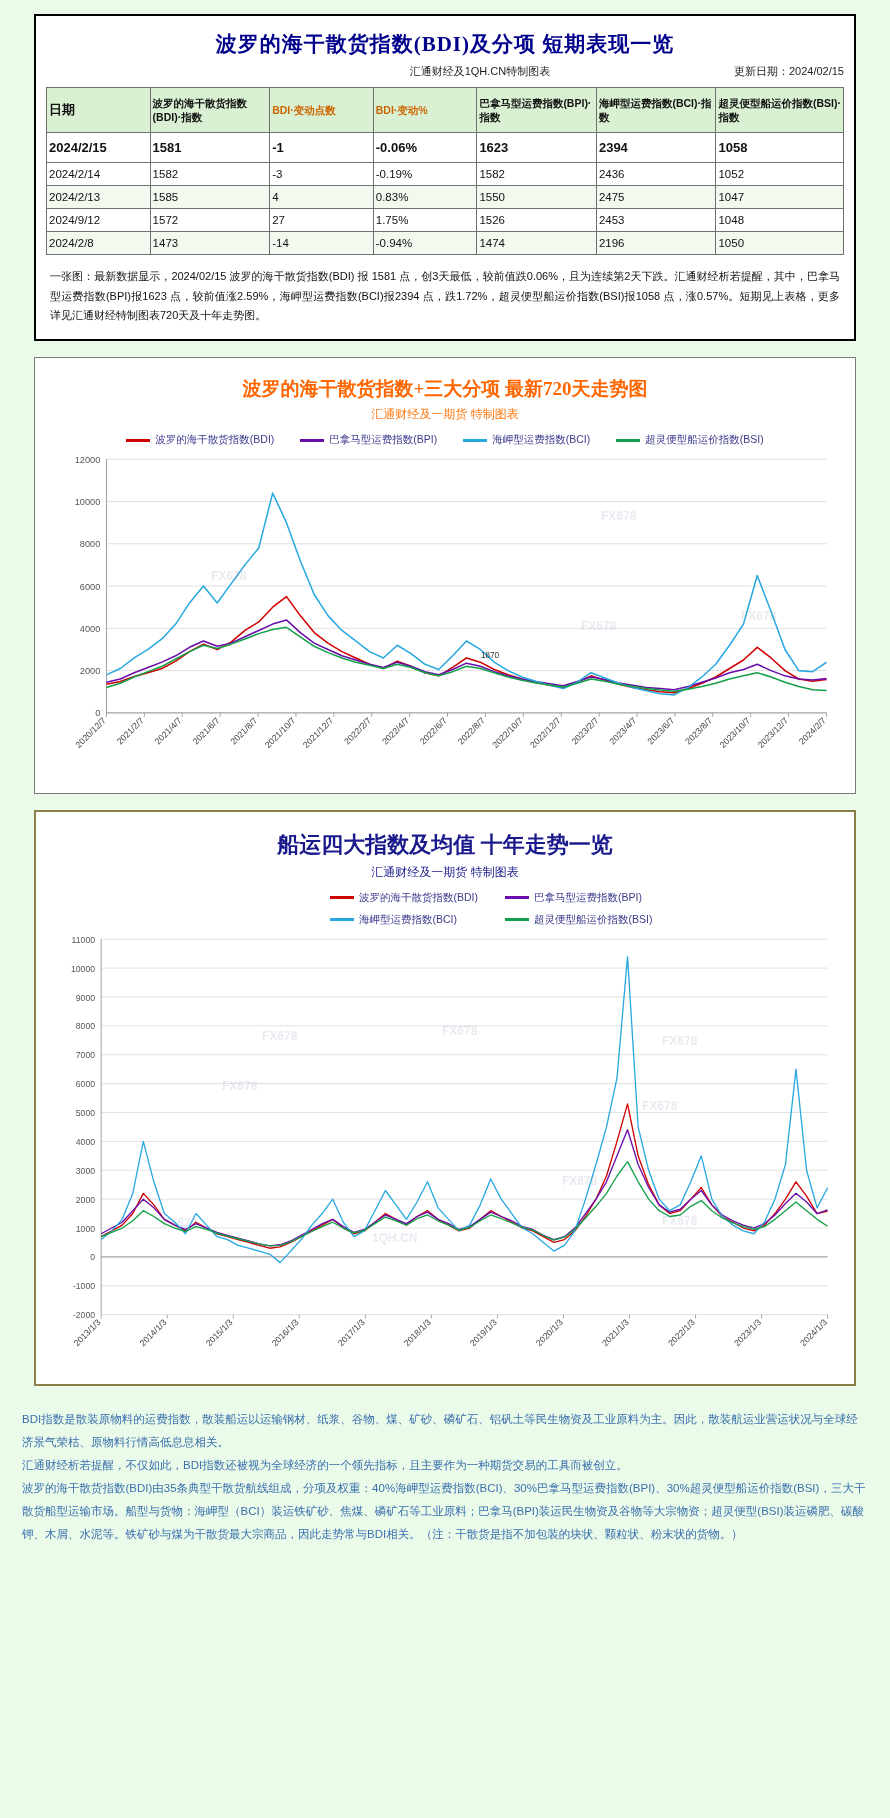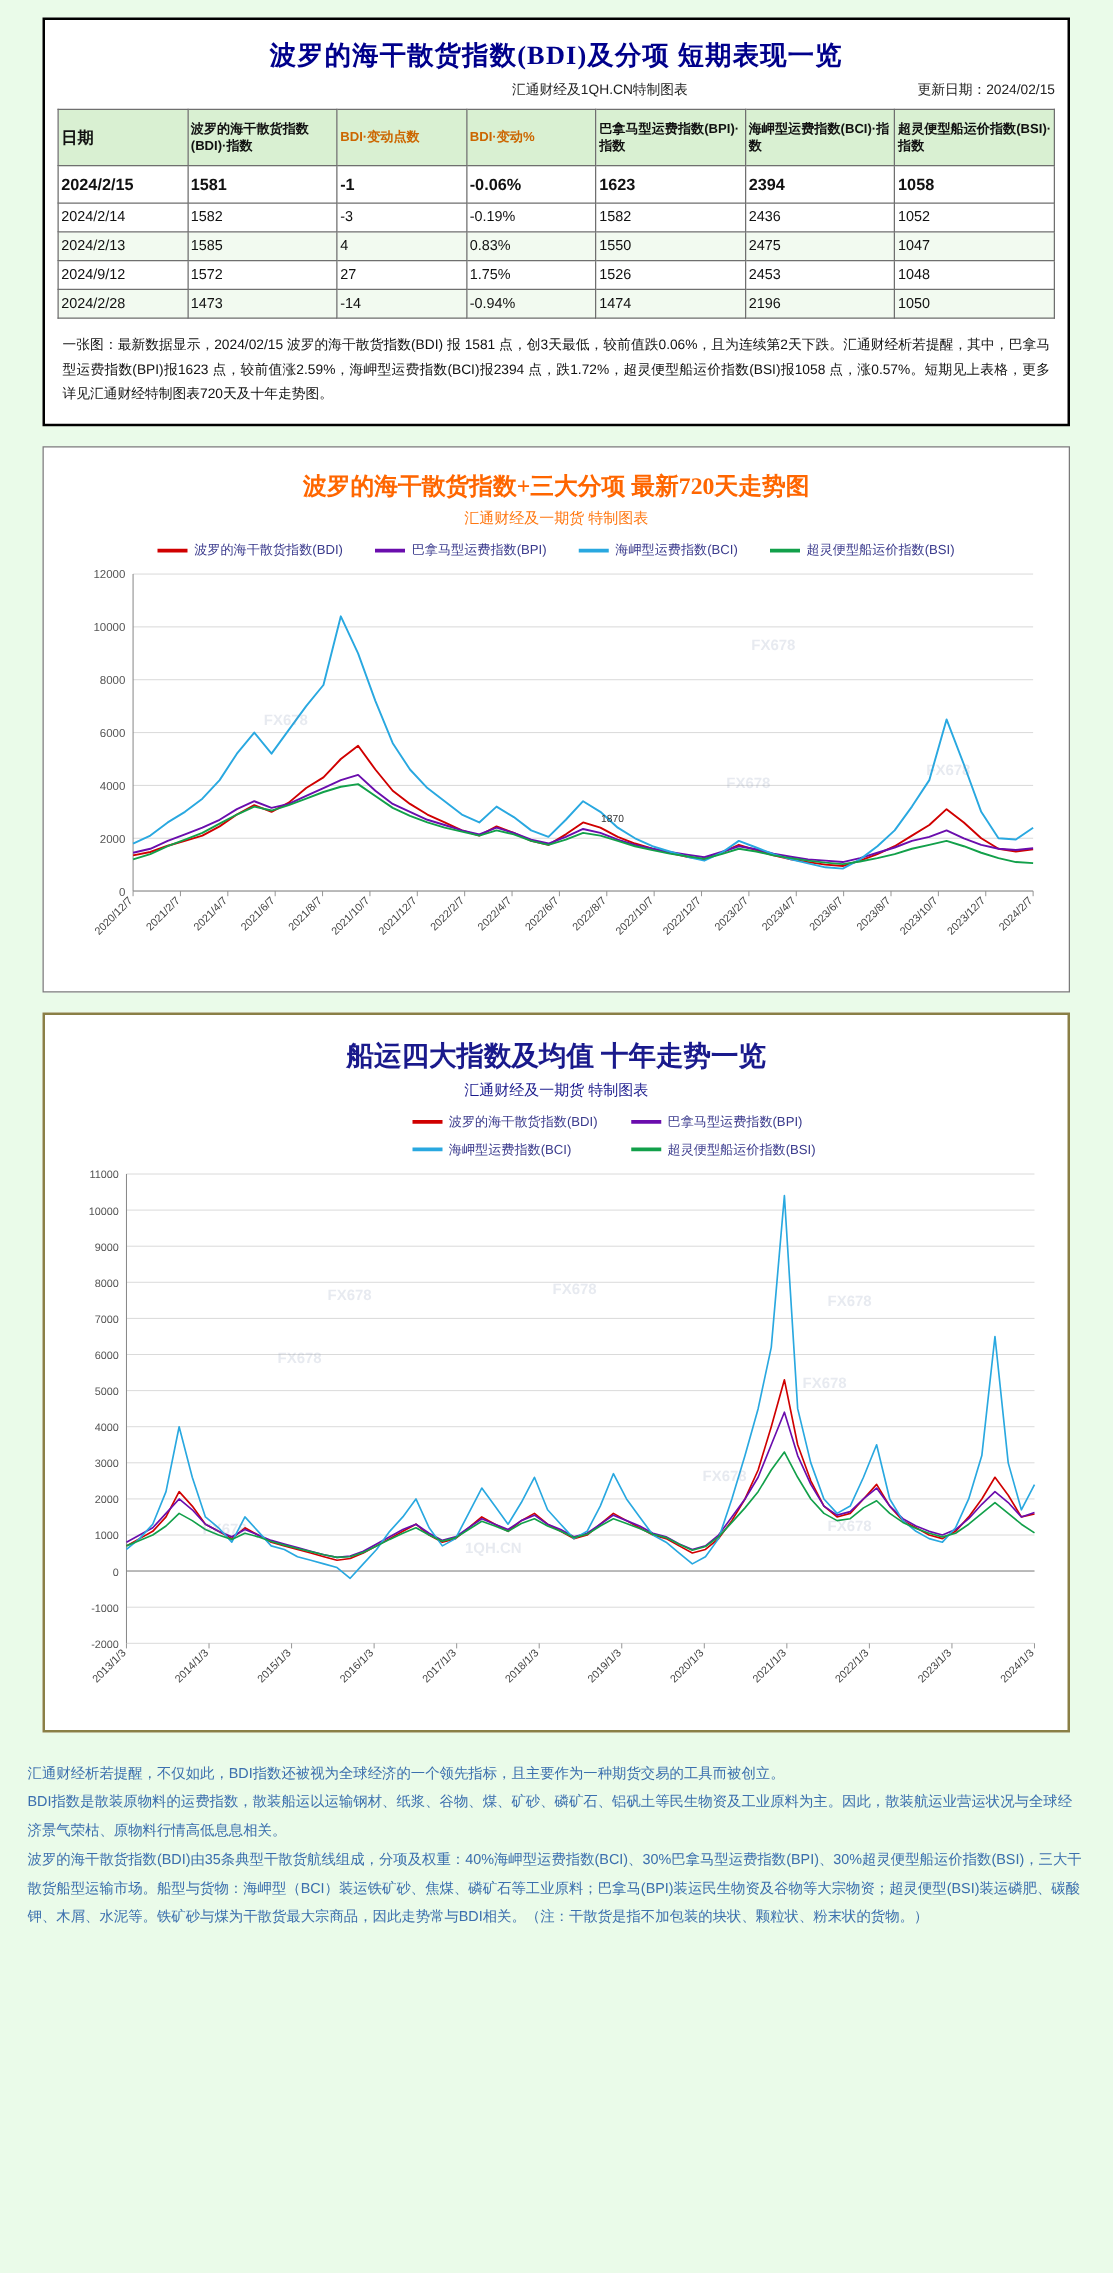--- a/index.html
+++ b/index.html
@@ -196,21 +196,21 @@
           <tr>
             <td class="datecell">2024/9/12</td>
             <td>1572</td>
             <td>27</td>
             <td>1.75%</td>
             <td>1526</td>
             <td>2453</td>
             <td>1048</td>
           </tr>
           <tr>
-            <td class="datecell">2024/2/28</td>
+            <td class="datecell">2024/2/8</td>
             <td>1473</td>
             <td>-14</td>
             <td>-0.94%</td>
             <td>1474</td>
             <td>2196</td>
             <td>1050</td>
           </tr>
         </tbody>
     </table>
 
@@ -397,17 +397,17 @@
       <div class="wm" style="left:180px;top:150px;">FX678</div>
       <div class="wm" style="left:600px;top:170px;">FX678</div>
       <div class="wm" style="left:520px;top:245px;">FX678</div>
       <div class="wm" style="left:330px;top:302px;">1QH.CN</div>
       <div class="wm" style="left:620px;top:285px;">FX678</div>
       <div class="wm" style="left:120px;top:287px;">FX678</div>
     </div>
   </div>
 
   <div class="foot" id="foot">
+      <div>BDI指数是散装原物料的运费指数，散装船运以运输钢材、纸浆、谷物、煤、矿砂、磷矿石、铝矾土等民生物资及工业原料为主。因此，散装航运业营运状况与全球经济景气荣枯、原物料行情高低息息相关。</div>
       <div>汇通财经析若提醒，不仅如此，BDI指数还被视为全球经济的一个领先指标，且主要作为一种期货交易的工具而被创立。</div>
-      <div>BDI指数是散装原物料的运费指数，散装船运以运输钢材、纸浆、谷物、煤、矿砂、磷矿石、铝矾土等民生物资及工业原料为主。因此，散装航运业营运状况与全球经济景气荣枯、原物料行情高低息息相关。</div>
       <div>波罗的海干散货指数(BDI)由35条典型干散货航线组成，分项及权重：40%海岬型运费指数(BCI)、30%巴拿马型运费指数(BPI)、30%超灵便型船运价指数(BSI)，三大干散货船型运输市场。船型与货物：海岬型（BCI）装运铁矿砂、焦煤、磷矿石等工业原料；巴拿马(BPI)装运民生物资及谷物等大宗物资；超灵便型(BSI)装运磷肥、碳酸钾、木屑、水泥等。铁矿砂与煤为干散货最大宗商品，因此走势常与BDI相关。（注：干散货是指不加包装的块状、颗粒状、粉末状的货物。）</div>
     </div>
 </div>
 
 </body></html>

